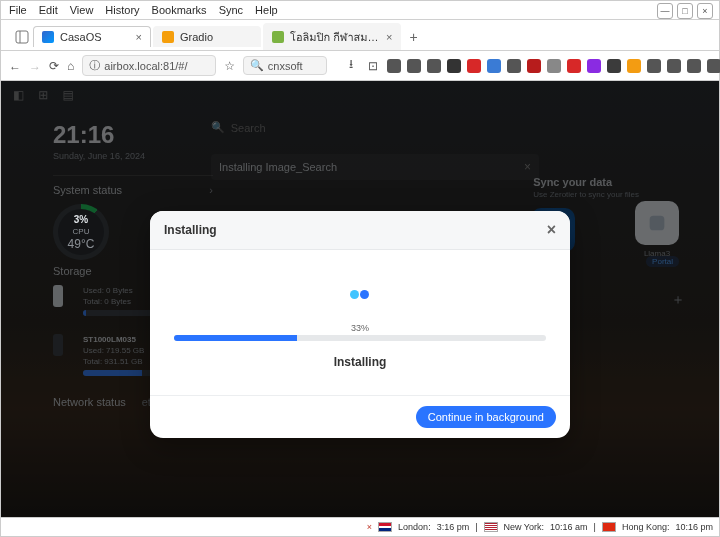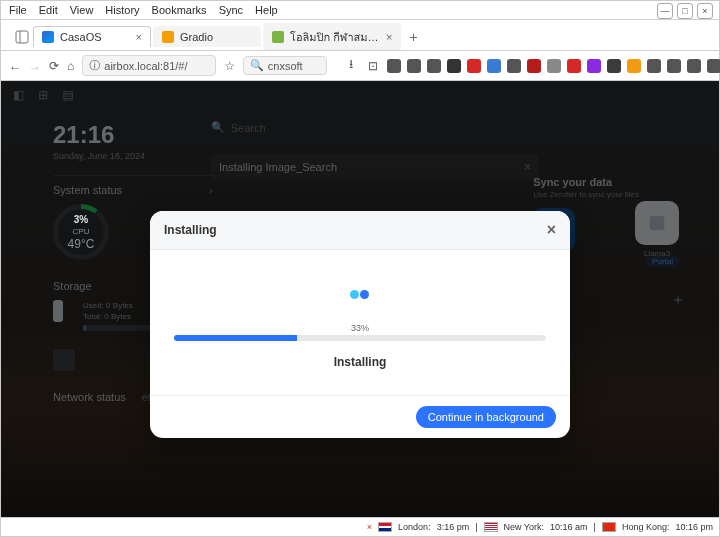--- a/index.html
+++ b/index.html
@@ -33,21 +33,21 @@
   .casa-top .ico{opacity:.7;}
   
   .bgcol-left{position:absolute;left:52px;top:40px;width:160px;color:#bfc3c7;}
   .clock{font-size:24px;font-weight:600;color:#e5e7ea;}
   .date{font-size:9px;color:#8a8f95;margin-top:2px;}
   .panel{margin-top:14px;border-top:1px solid rgba(255,255,255,.1);padding-top:8px;}
   .panel-title{display:flex;justify-content:space-between;align-items:center;font-size:11px;color:#bfc3c7;text-align:center;}
   .gauge{position:relative;width:56px;height:56px;border-radius:50%;background:conic-gradient(#22c55e 0 10%, #3a3f44 10% 100%);display:flex;align-items:center;justify-content:center;margin-top:8px;}
   .gauge::after{content:"";position:absolute;inset:5px;border-radius:50%;background:#2a2e32;}
   .gauge-label{position:relative;z-index:1;text-align:center;font-size:10px;line-height:12px;color:#dfe3e7;}
-  .storage-head{font-size:11px;color:#bfc3c7;margin-top:20px;}
+  .storage-head{font-size:11px;color:#bfc3c7;margin-top:5px;}
   .drive{display:flex;gap:20px;margin-top:8px;align-items:flex-start;}
   .drive .dicon{width:22px;height:22px;background:#d8dde2;border-radius:3px;}
   .drive .dicon.dark{background:#3d4248;}
   .drive-info{font-size:8px;color:#9aa0a6;line-height:11px;}
   .prog{height:6px;background:#3d4248;border-radius:3px;margin-top:3px;position:relative;width:130px;overflow:hidden;}
   .prog > div{position:absolute;inset:0;background:#3b82f6;}
   .net-head{font-size:11px;color:#bfc3c7;margin-top:20px;display:flex;gap:16px;}
   
   .bgcol-right{position:absolute;right:40px;top:120px;display:flex;gap:60px;align-items:center;}
   .appicon{width:44px;height:44px;border-radius:10px;background:#333c44;display:flex;align-items:center;justify-content:center;}
@@ -200,20 +200,28 @@
         <div class="drive-info">
           <div>Used: 0 Bytes</div>
           <div>Total: 0 Bytes</div>
           <div class="prog">
               <div style="width:2%;"></div>
             </div>
         </div>
       </div>
       <div class="drive" style="margin-top:18px;">
         <div class="dicon dark"></div>
+        <div class="drive-info">
+          <div style="color:#d0d4d8;font-weight:600;">ST1000LM035</div>
+          <div>Used: 719.55 GB</div>
+          <div>Total: 931.51 GB</div>
+          <div class="prog">
+              <div style="width:45%;"></div>
+            </div>
+        </div>
       </div>
 
       <div class="net-head">
         <span>Network status</span>
         <span style="color:#8a8f95;">eth1</span>
       </div>
     </div>
 
     <div class="bg-center">
       <div class="center-search">

